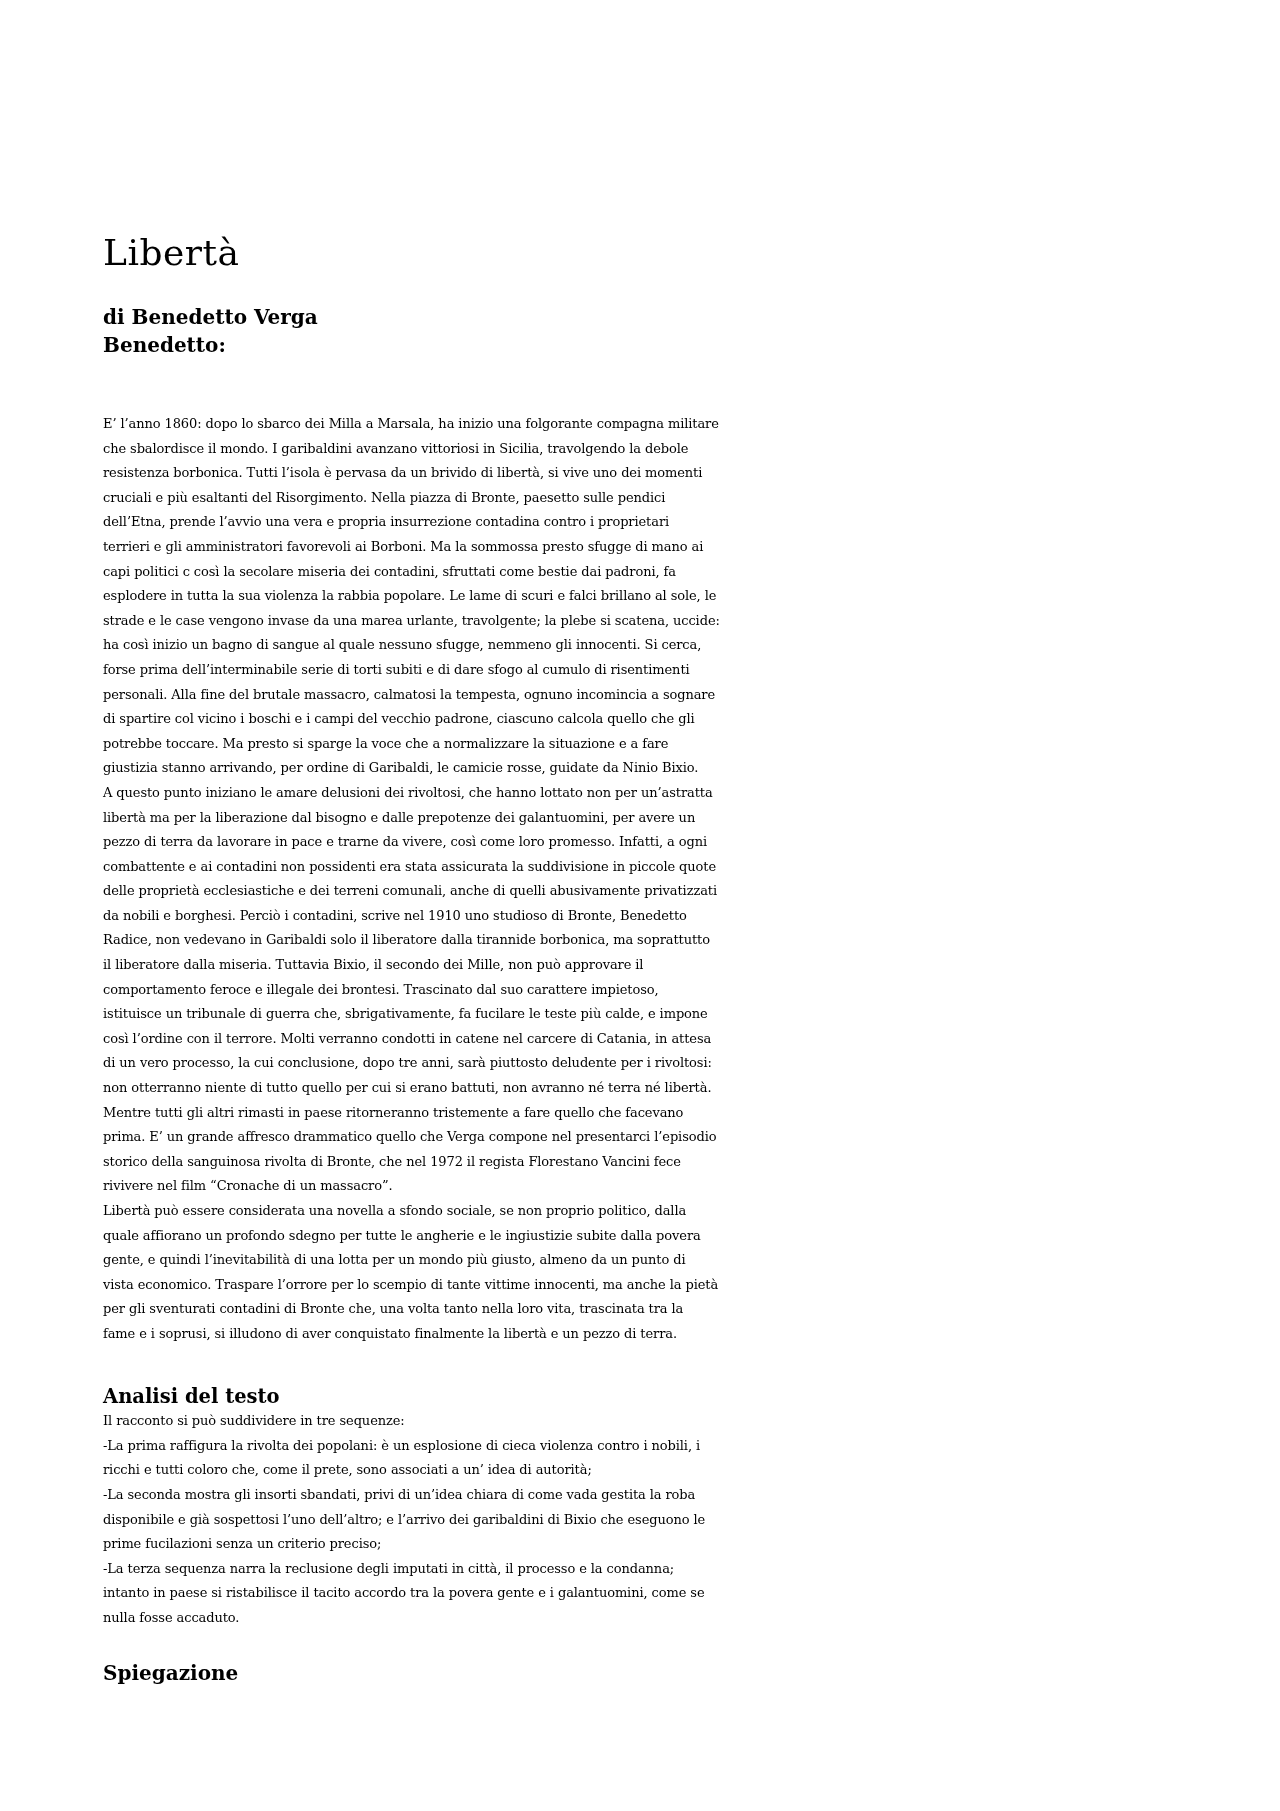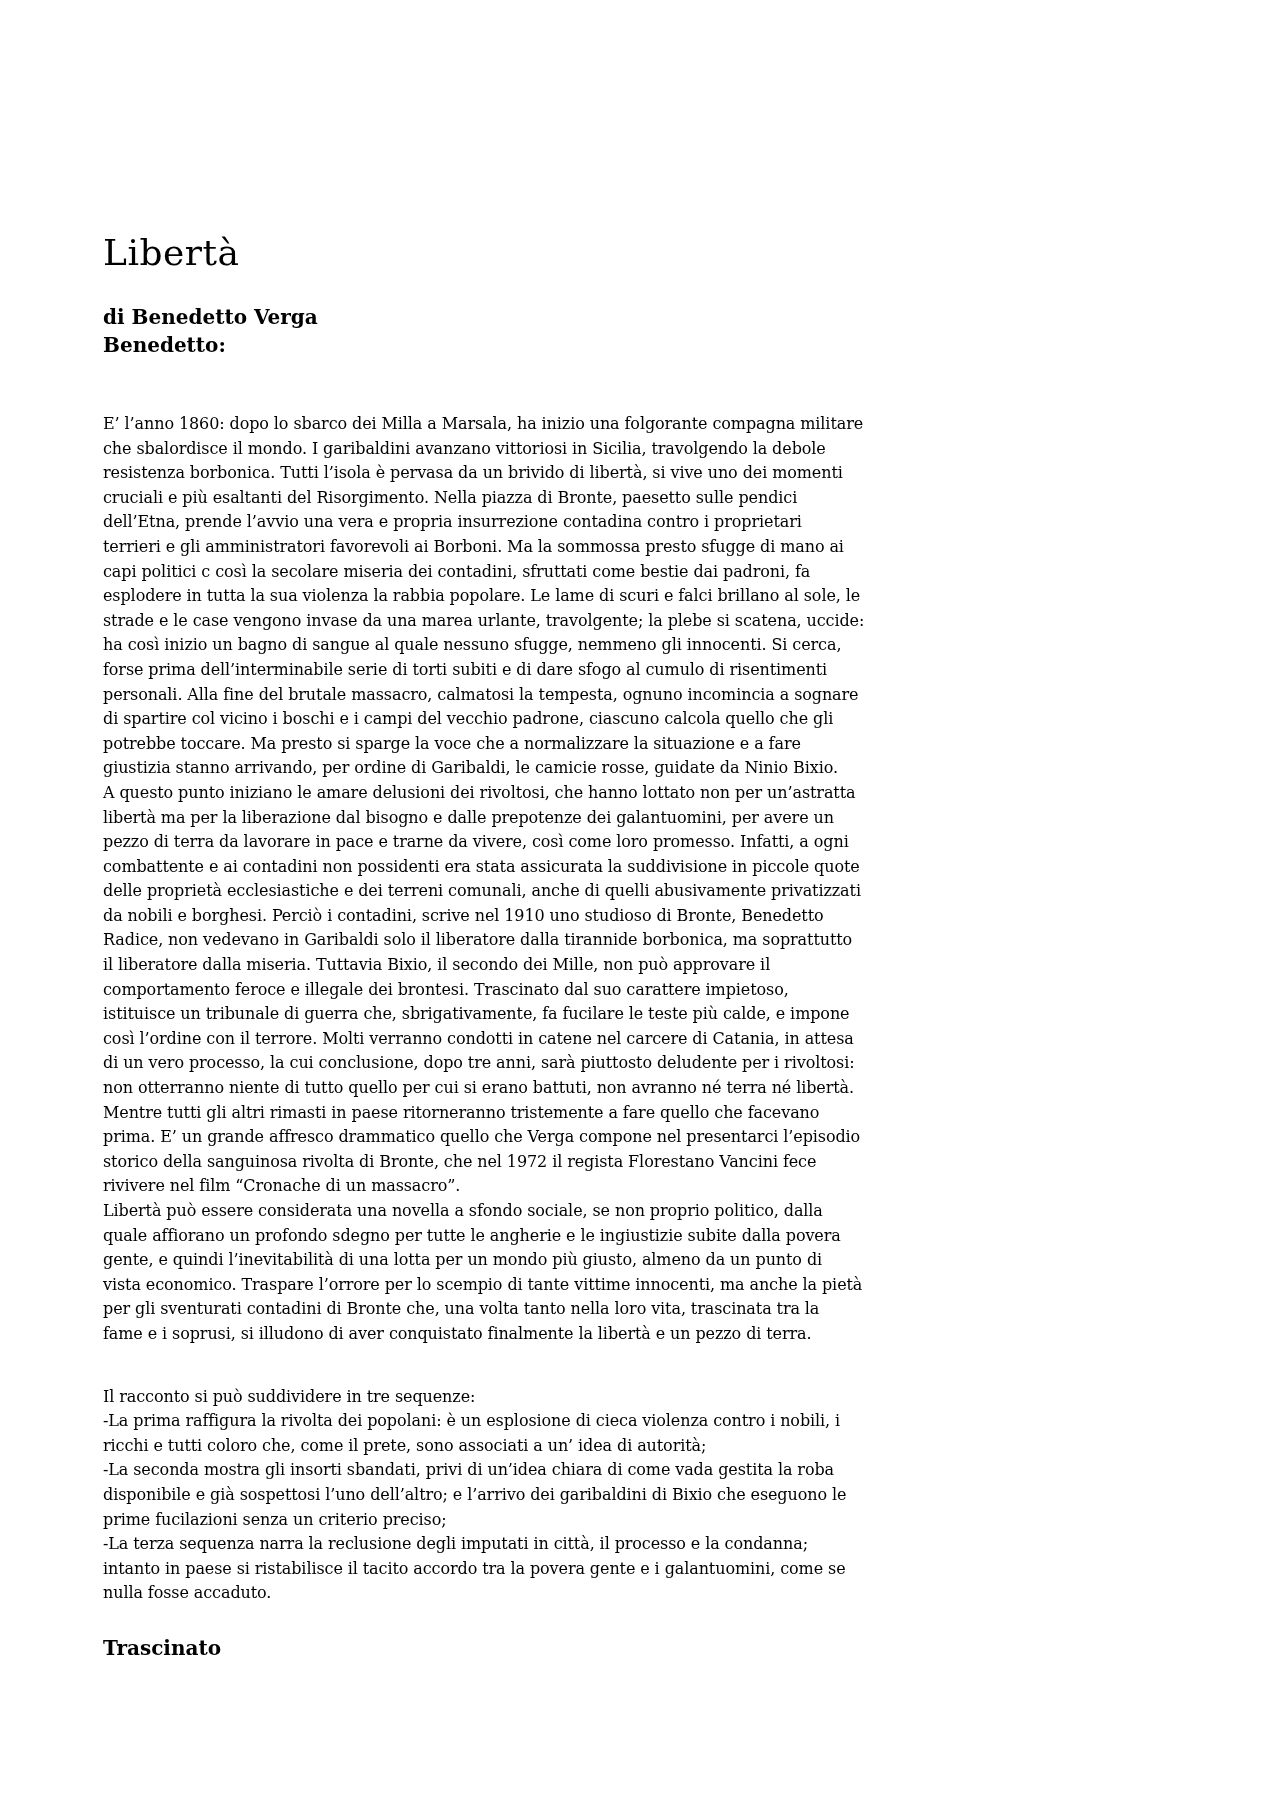--- a/index.html
+++ b/index.html
@@ -21,21 +21,21 @@
     font-weight: 400;
     letter-spacing: 0.5px;
   }
   .byline-block {
     margin-top: 28px;
     font-size: 20px;
     line-height: 28px;
     font-weight: 700;
   }
   .body-text {
-    font-size: 16px;
+    font-size: 13px;
     line-height: 24.6px;
     white-space: pre-line;
     letter-spacing: -0.1px;
   }
   .summary { margin-top: 53px; }
   .analysis-block { margin-top: 38px; }
   .inline-heading {
     font-size: 19.5px;
     line-height: 24.6px;
     font-weight: 700;
@@ -92,26 +92,27 @@
 storico della sanguinosa rivolta di Bronte, che nel 1972 il regista Florestano Vancini fece
 rivivere nel film “Cronache di un massacro”.
 Libertà può essere considerata una novella a sfondo sociale, se non proprio politico, dalla
 quale affiorano un profondo sdegno per tutte le angherie e le ingiustizie subite dalla povera
 gente, e quindi l’inevitabilità di una lotta per un mondo più giusto, almeno da un punto di
 vista economico. Traspare l’orrore per lo scempio di tante vittime innocenti, ma anche la pietà
 per gli sventurati contadini di Bronte che, una volta tanto nella loro vita, trascinata tra la
 fame e i soprusi, si illudono di aver conquistato finalmente la libertà e un pezzo di terra.</div>
 
   <div class="analysis-block">
+    <div class="inline-heading">Analisi del testo</div>
     <div class="body-text">Il racconto si può suddividere in tre sequenze:
 -La prima raffigura la rivolta dei popolani: è un esplosione di cieca violenza contro i nobili, i
 ricchi e tutti coloro che, come il prete, sono associati a un’ idea di autorità;
 -La seconda mostra gli insorti sbandati, privi di un’idea chiara di come vada gestita la roba
 disponibile e già sospettosi l’uno dell’altro; e l’arrivo dei garibaldini di Bixio che eseguono le
 prime fucilazioni senza un criterio preciso;
 -La terza sequenza narra la reclusione degli imputati in città, il processo e la condanna;
 intanto in paese si ristabilisce il tacito accordo tra la povera gente e i galantuomini, come se
 nulla fosse accaduto.</div>
   </div>
 
-  <div class="spiegazione-heading">Trascinato</div>
+  <div class="spiegazione-heading">Spiegazione</div>
 
 </div>
 
 </body></html>

